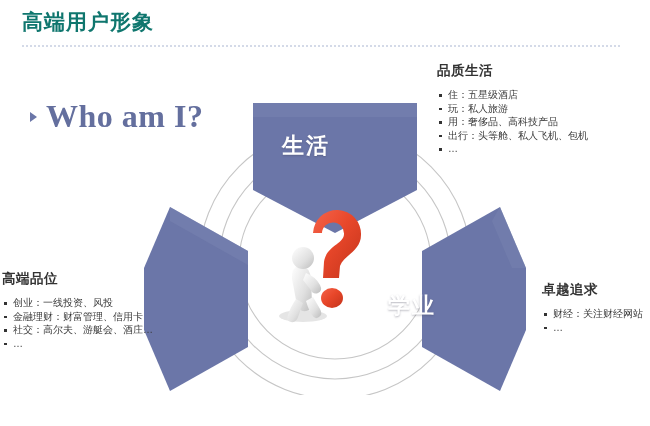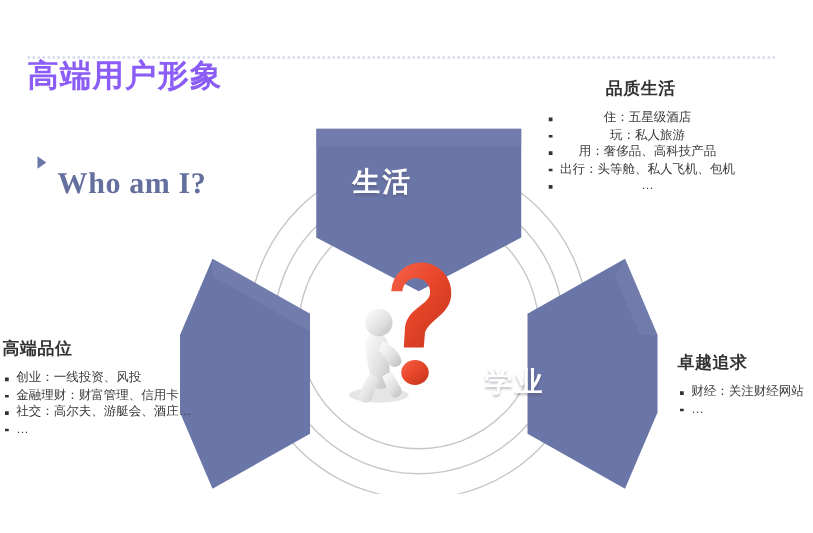--- a/index.html
+++ b/index.html
@@ -14,26 +14,25 @@
     overflow: hidden;
     font-family: "Liberation Sans", "DejaVu Sans", sans-serif;
     color: #3f3f3f;
   }
 
   
   #slide-title {
     position: absolute;
     left: 22px;
     top: 8px;
-    font-size: 25px;
+    font-size: 21px;
     font-weight: bold;
     letter-spacing: 1px;
-    color: #8b5cf6;
-    white-space: nowrap;
-    margin-top: 36px;
+    color: #0f766e;
+    white-space: nowrap;
   }
   #title-divider {
     position: absolute;
     left: 22px;
     top: 45px;
     width: 598px;
     height: 0;
     border-top: 2px dotted #d4dae8;
   }
 
@@ -48,26 +47,25 @@
   }
   #who-am-i .tri {
     width: 0;
     height: 0;
     border-left: 7px solid #6b76a8;
     border-top: 5px solid transparent;
     border-bottom: 5px solid transparent;
   }
   #who-am-i .label {
     font-family: "Liberation Serif", "DejaVu Serif", serif;
-    font-size: 24px;
+    font-size: 32px;
     font-weight: bold;
     color: #646f9e;
     letter-spacing: 0.5px;
     white-space: nowrap;
-    margin-top: 36px;
   }
 
   
   #diagram {
     position: absolute;
     left: 130px;
     top: 95px;
     width: 410px;
     height: 300px;
   }
@@ -122,21 +120,21 @@
   .tb-list li::before {
     content: "";
     position: absolute;
     left: 2px;
     top: 6px;
     width: 2.5px;
     height: 2.5px;
     background: #333;
   }
 
-  #block-quality  { left: 437px; top: 62px; text-align: center; }
+  #block-quality  { left: 437px; top: 62px; }
   #block-taste    { left: 2px;  top: 270px; }
   #block-pursuit  { left: 510px; top: 281px; margin-left: 32px; }
 </style>
 </head>
 <body>
 
 <div id="slide-title">高端用户形象</div>
 <div id="title-divider"></div>
 
 <div id="who-am-i">

